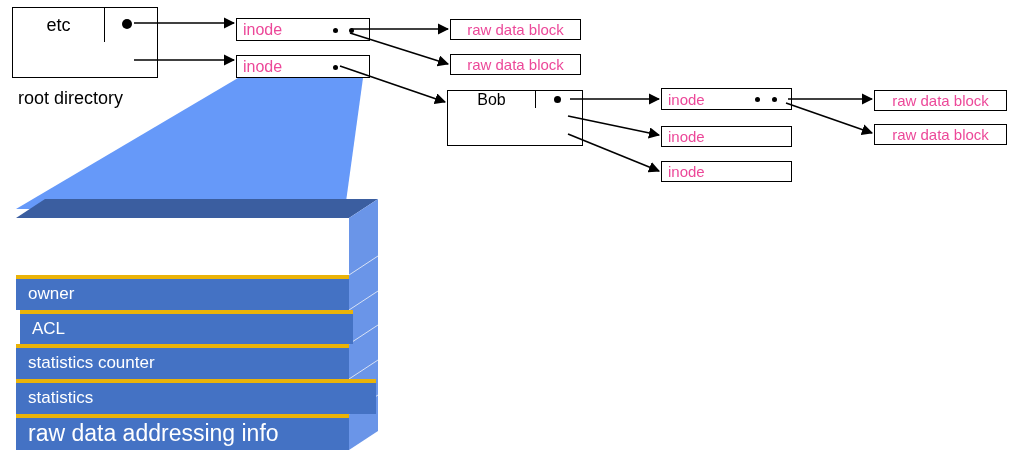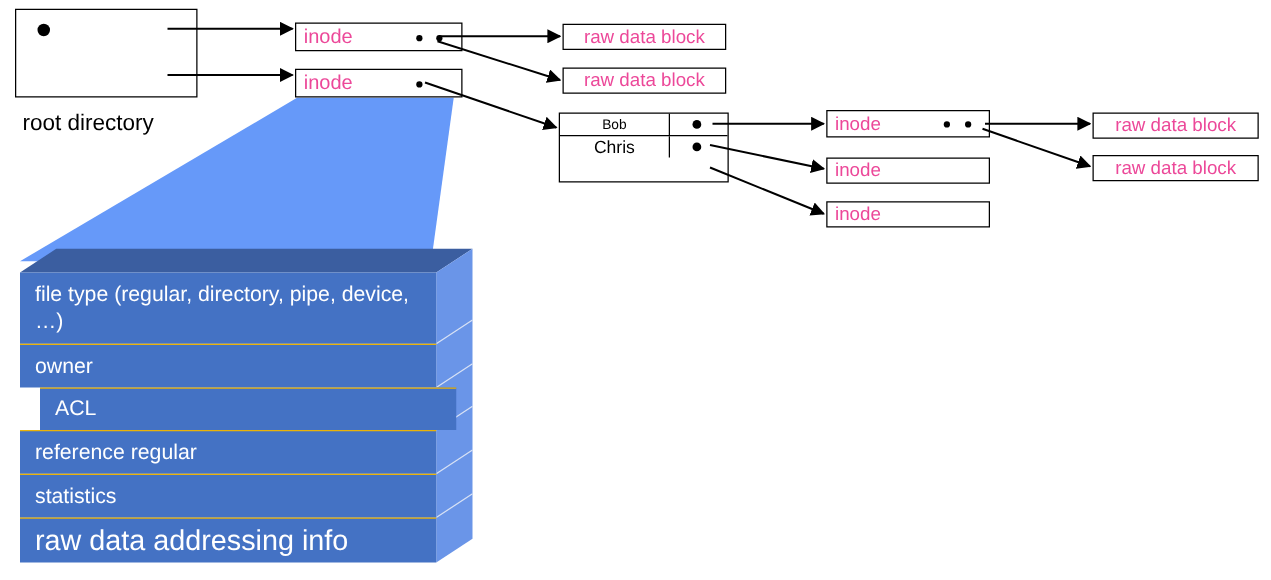--- a/index.html
+++ b/index.html
@@ -95,21 +95,21 @@
     position: absolute;
   }
   .blue-row {
     position: absolute;
     box-sizing: border-box;
     background: #4472c4;
     color: #ffffff;
     display: flex;
     align-items: center;
     padding-left: 12px;
-    border-top: 1px solid #eab308;
+    border-top: 4px solid #eab308;
   }
   .blue-row span { line-height: 1.18; }
 </style>
 </head>
 <body>
 
 <div id="stage">
 
   <svg class="lines" viewBox="0 0 1017 464">
     <polygon points="238,78 363,78 345,209 16,209" fill="#6699f9" stroke="none"></polygon>
@@ -125,59 +125,51 @@
 
       <g stroke="#d8e2f5" stroke-width="1" fill="none">
         <line x1="333" y1="76" x2="362" y2="57"></line>
         <line x1="333" y1="111" x2="362" y2="92"></line>
         <line x1="333" y1="145" x2="362" y2="126"></line>
         <line x1="333" y1="180" x2="362" y2="161"></line>
         <line x1="333" y1="215" x2="362" y2="196"></line>
       </g>
     </svg>
 
-    <div class="blue-row" style="left:0; top:19px; width:333px; height:57px; border-top:none;">
-      <span style="font-size:17px; white-space:normal; width:300px;">file type (regular, directory, pipe, device, …)</span>
-    </div>
     <div class="blue-row" style="left:0; top:76px; width:333px; height:35px;">
       <span style="font-size:17px;">owner</span>
     </div>
-    <div class="blue-row" style="left:16px; top:111px; width:333px; height:34px;">
+    <div class="blue-row" style="left:4px; top:111px; width:333px; height:34px;">
       <span style="font-size:17px;">ACL</span>
     </div>
     <div class="blue-row" style="left:0; top:145px; width:333px; height:35px;">
-      <span style="font-size:17px;">reference regular</span>
-    </div>
-    <div class="blue-row" style="left:0; top:180px; width:333px; height:35px;">
+      <span style="font-size:17px;">statistics counter</span>
+    </div>
+    <div class="blue-row" style="left:0; top:180px; width:360px; height:35px;">
       <span style="font-size:17px;">statistics</span>
     </div>
     <div class="blue-row" style="left:0; top:215px; width:333px; height:36px;">
       <span style="font-size:23px;">raw data addressing info</span>
     </div>
   </div>
 
   <div class="tbl" style="left:12px; top:7px; width:146px; height:71px;">
     <div class="tbl-row" style="height:34px;">
+      <div class="tbl-name" style="width:92px; font-size:18px;">etc</div>
       <div class="tbl-ptr">
         <span class="dot" style="width:10px;height:10px;left:17px;top:11px;"></span>
       </div>
     </div>
   </div>
 
   <div class="label" style="left:18px; top:88px; font-size:18px;">root directory</div>
 
   <div class="tbl" style="left:447px; top:90px; width:136px; height:56px;">
     <div class="tbl-row" style="height:17.3px;">
-      <div class="tbl-name" style="width:88px; font-size:11px;">Bob</div>
-      <div class="tbl-ptr">
-        <span class="dot" style="width:7px;height:7px;left:18px;top:5px;"></span>
-      </div>
-    </div>
-    <div class="tbl-row" style="height:17.3px;">
-      <div class="tbl-name" style="width:88px; font-size:14px;">Chris</div>
+      <div class="tbl-name" style="width:88px; font-size:16px;">Bob</div>
       <div class="tbl-ptr">
         <span class="dot" style="width:7px;height:7px;left:18px;top:5px;"></span>
       </div>
     </div>
   </div>
 
   <div class="box" style="left:236px; top:18px; width:134px; height:23px;">
     <span class="cell-text t-left" style="left:6px; top:0; height:100%; font-size:16px;">inode</span>
     <span class="minidot" style="left:96px; top:9px;"></span>
     <span class="minidot" style="left:112px; top:9px;"></span>

